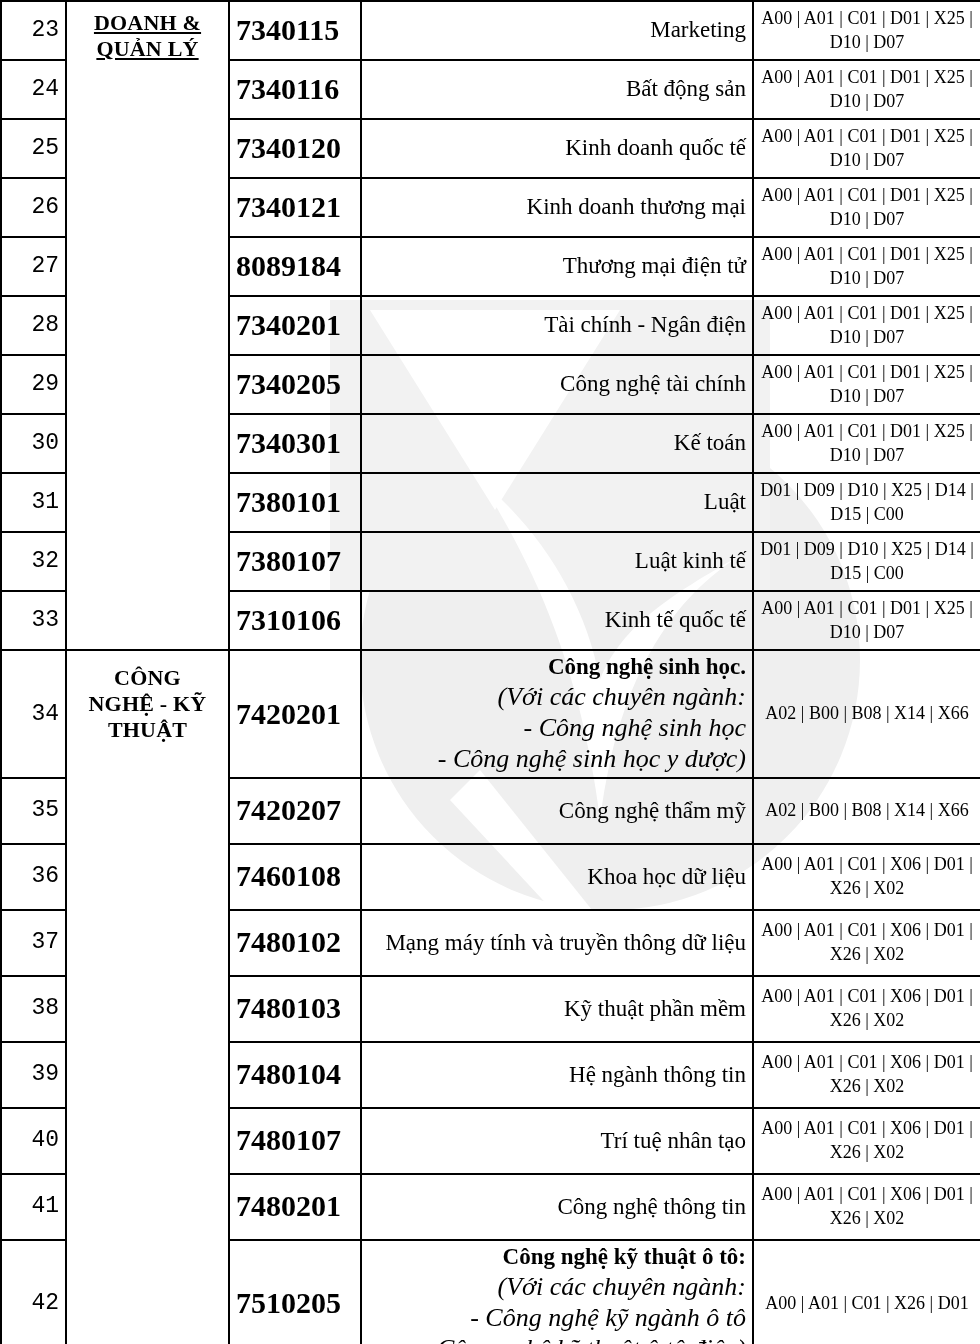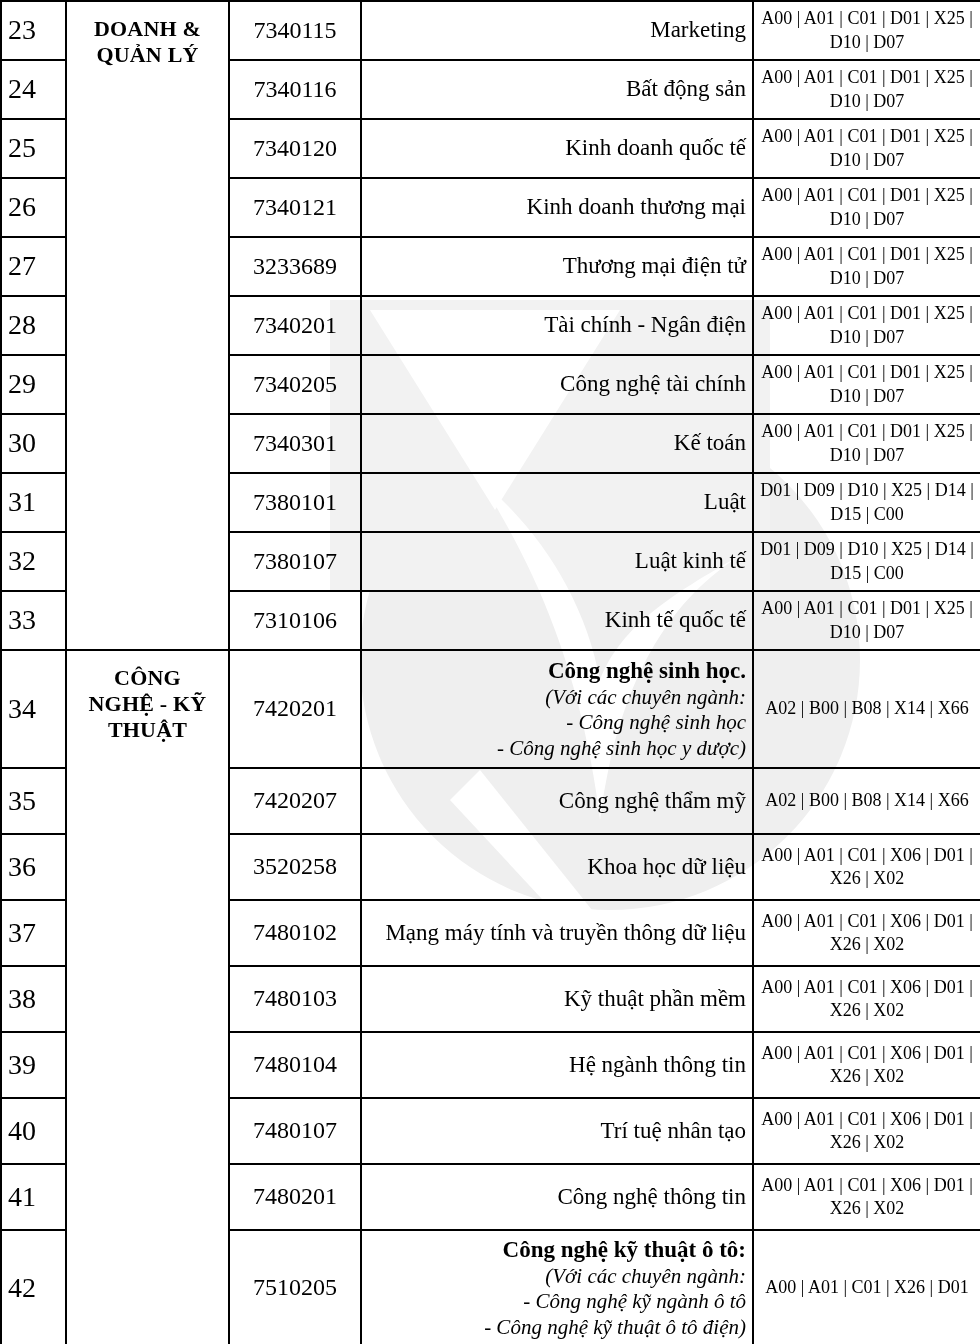--- a/index.html
+++ b/index.html
@@ -45,55 +45,56 @@
     background: transparent;
   }
 
   col.c-stt   { width: 65px; }
   col.c-group { width: 163px; }
   col.c-code  { width: 132px; }
   col.c-name  { width: 392px; }
   col.c-comb  { width: 228px; }
 
   td.stt {
-    text-align: left;
-    font-size: 28px;
+    text-align: right;
+    font-size: 23px;
     line-height: 1.15;
+    font-family: Liberation Mono, monospace;
   }
   td.group {
     text-align: center;
     font-weight: bold;
     font-size: 22px;
     line-height: 1.18;
     letter-spacing: 0.2px;
   }
-  td.group.top     { vertical-align: top;    padding-top: 14px; }
+  td.group.top     { vertical-align: top;    padding-top: 8px; text-decoration: underline; }
   td.group.tech    { vertical-align: top;    padding-top: 14px; }
   td.code {
-    text-align: center;
-    font-size: 24px;
+    font-size: 30px;
     line-height: 1.15;
+    font-weight: bold;
   }
   td.name {
     text-align: right;
     font-size: 23px;
     line-height: 1.22;
     padding-left: 12px;
   }
   td.comb {
     text-align: center;
     font-size: 18px;
     line-height: 1.30;
     padding-left: 10px;
     padding-right: 4px;
   }
 
   .sub {
     font-style: italic;
-    font-size: 21px;
+    font-size: 26px;
     line-height: 1.20;
     display: block;
   }
   .mainline { display: block; font-weight: bold; }
 
   
   tr.h-std td { height: 53px; }
   tr.h-mid td { height: 60px; }
   tr.h-tall td { height: 112px; }
   tr.h-xtall td { height: 110px; }
@@ -148,21 +149,21 @@
 
     <tr class="h-std">
       <td class="stt">26</td>
       <td class="code">7340121</td>
       <td class="name">Kinh doanh thương mại</td>
       <td class="comb">A00 | A01 | C01 | D01 | X25 | D10 | D07</td>
     </tr>
 
     <tr class="h-std">
       <td class="stt">27</td>
-      <td class="code">3233689</td>
+      <td class="code">8089184</td>
       <td class="name">Thương mại điện tử</td>
       <td class="comb">A00 | A01 | C01 | D01 | X25 | D10 | D07</td>
     </tr>
 
     <tr class="h-std">
       <td class="stt">28</td>
       <td class="code">7340201</td>
       <td class="name">Tài chính - Ngân điện</td>
       <td class="comb">A00 | A01 | C01 | D01 | X25 | D10 | D07</td>
     </tr>
@@ -221,21 +222,21 @@
 
     <tr class="h-mid">
       <td class="stt">35</td>
       <td class="code">7420207</td>
       <td class="name">Công nghệ thẩm mỹ</td>
       <td class="comb">A02 | B00 | B08 | X14 | X66</td>
     </tr>
 
     <tr class="h-mid">
       <td class="stt">36</td>
-      <td class="code">3520258</td>
+      <td class="code">7460108</td>
       <td class="name">Khoa học dữ liệu</td>
       <td class="comb">A00 | A01 | C01 | X06 | D01 | X26 | X02</td>
     </tr>
 
     <tr class="h-mid">
       <td class="stt">37</td>
       <td class="code">7480102</td>
       <td class="name">Mạng máy tính và truyền thông dữ liệu</td>
       <td class="comb">A00 | A01 | C01 | X06 | D01 | X26 | X02</td>
     </tr>

